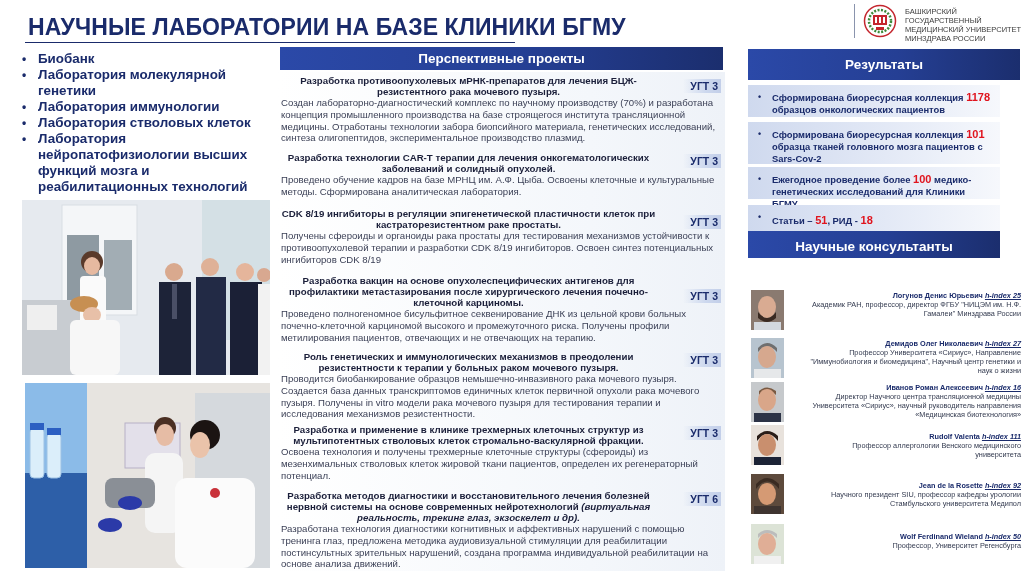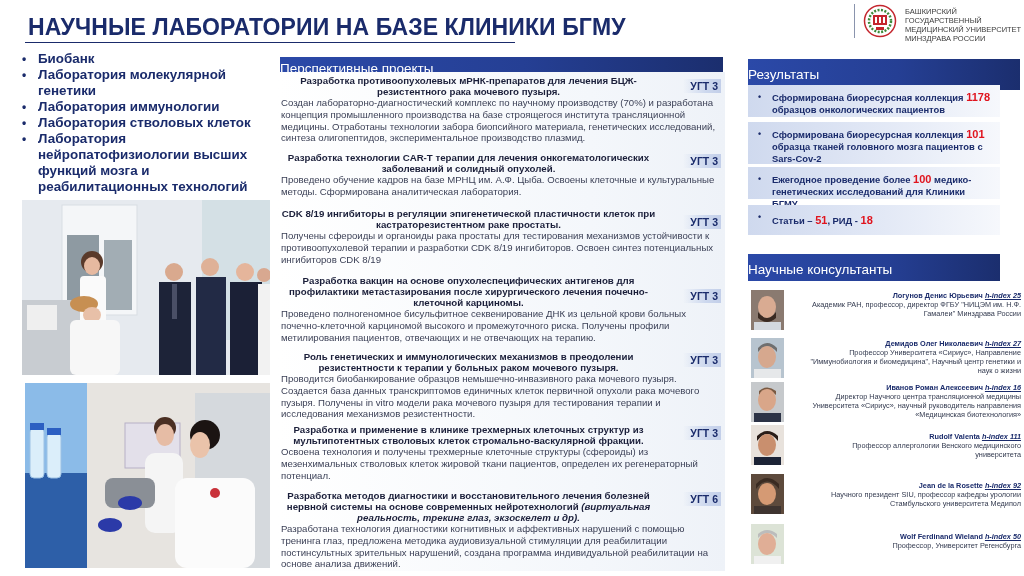--- a/index.html
+++ b/index.html
@@ -14,24 +14,24 @@
   .uni-name { position: absolute; left: 905px; top: 7px; font-size: 7.5px; line-height: 9px; color: #3b3b3b; text-transform: uppercase; }
 
   .lab-list { position: absolute; left: 20px; top: 51px; width: 260px; list-style: none; }
   .lab-list li { position: relative; padding-left: 18px; font-size: 13.4px; font-weight: bold; color: #1a2b6b; line-height: 16px; }
   .lab-list li::before { content: "•"; position: absolute; left: 2px; top: 0; font-size: 12px; }
 
   .photo { position: absolute; overflow: hidden; }
   .photo-1 { left: 22px; top: 200px; width: 248px; height: 175px; background: linear-gradient(180deg,#e9edf1 0%,#dfe4ea 60%,#c9ced5 100%); }
   .photo-2 { left: 25px; top: 383px; width: 245px; height: 185px; background: linear-gradient(90deg,#7fb4e8 0%,#b8d2ee 25%,#dad7d3 40%,#ece8e4 70%,#cfd3d8 100%); }
 
-  .section-header { position: absolute; color: #ffffff; font-weight: normal; text-align: left; background: linear-gradient(90deg,#2b49a8 0%,#253f94 55%,#1b2e6e 100%); margin-top: 10px; }
+  .section-header { position: absolute; color: #ffffff; font-weight: bold; text-align: center; background: linear-gradient(90deg,#2b49a8 0%,#253f94 55%,#1b2e6e 100%); }
   .projects-header { left: 280px; top: 47px; width: 443px; height: 23px; line-height: 23px; font-size: 13.5px; }
   .results-header { left: 748px; top: 49px; width: 272px; height: 31px; line-height: 31px; font-size: 13.5px; }
-  .consult-header { left: 748px; top: 244px; width: 252px; height: 27px; line-height: 32px; font-size: 13.5px; }
+  .consult-header { left: 748px; top: 231px; width: 252px; height: 27px; line-height: 32px; font-size: 13.5px; }
 
   .projects { position: absolute; left: 278px; top: 72px; width: 447px; }
   .project { position: relative; padding: 3px 4px 4px 3px; background: linear-gradient(90deg,#ffffff 0%,#f4f7fb 70%,#eef2f8 100%); margin-bottom: 0; }
   .project-title { font-size: 9.7px; font-weight: bold; color: #1b1f3a; line-height: 11px; width: 375px; text-align: center; }
   .project-title .italic { font-style: italic; }
   .project-desc { font-size: 9.6px; color: #3a3f55; line-height: 11.8px; }
   .trl-badge { position: absolute; right: 4px; width: 38px; height: 14px; line-height: 14px; text-align: right; padding-right: 3px; font-size: 10.5px; font-weight: bold; color: #1a2b6b; background: linear-gradient(90deg,rgba(205,216,238,0) 0%,#cdd8ee 60%,#c3cfe9 100%); }
 
   .result-card { position: absolute; left: 748px; width: 252px; background: linear-gradient(90deg,#cfd9ee 0%,#e3e9f6 55%,#f6f8fc 100%); font-size: 9.4px; font-weight: bold; color: #1a2b6b; line-height: 12px; padding: 6px 8px 5px 24px; }
   .result-card::before { content: "•"; position: absolute; left: 10px; top: 6px; font-size: 9px; }

